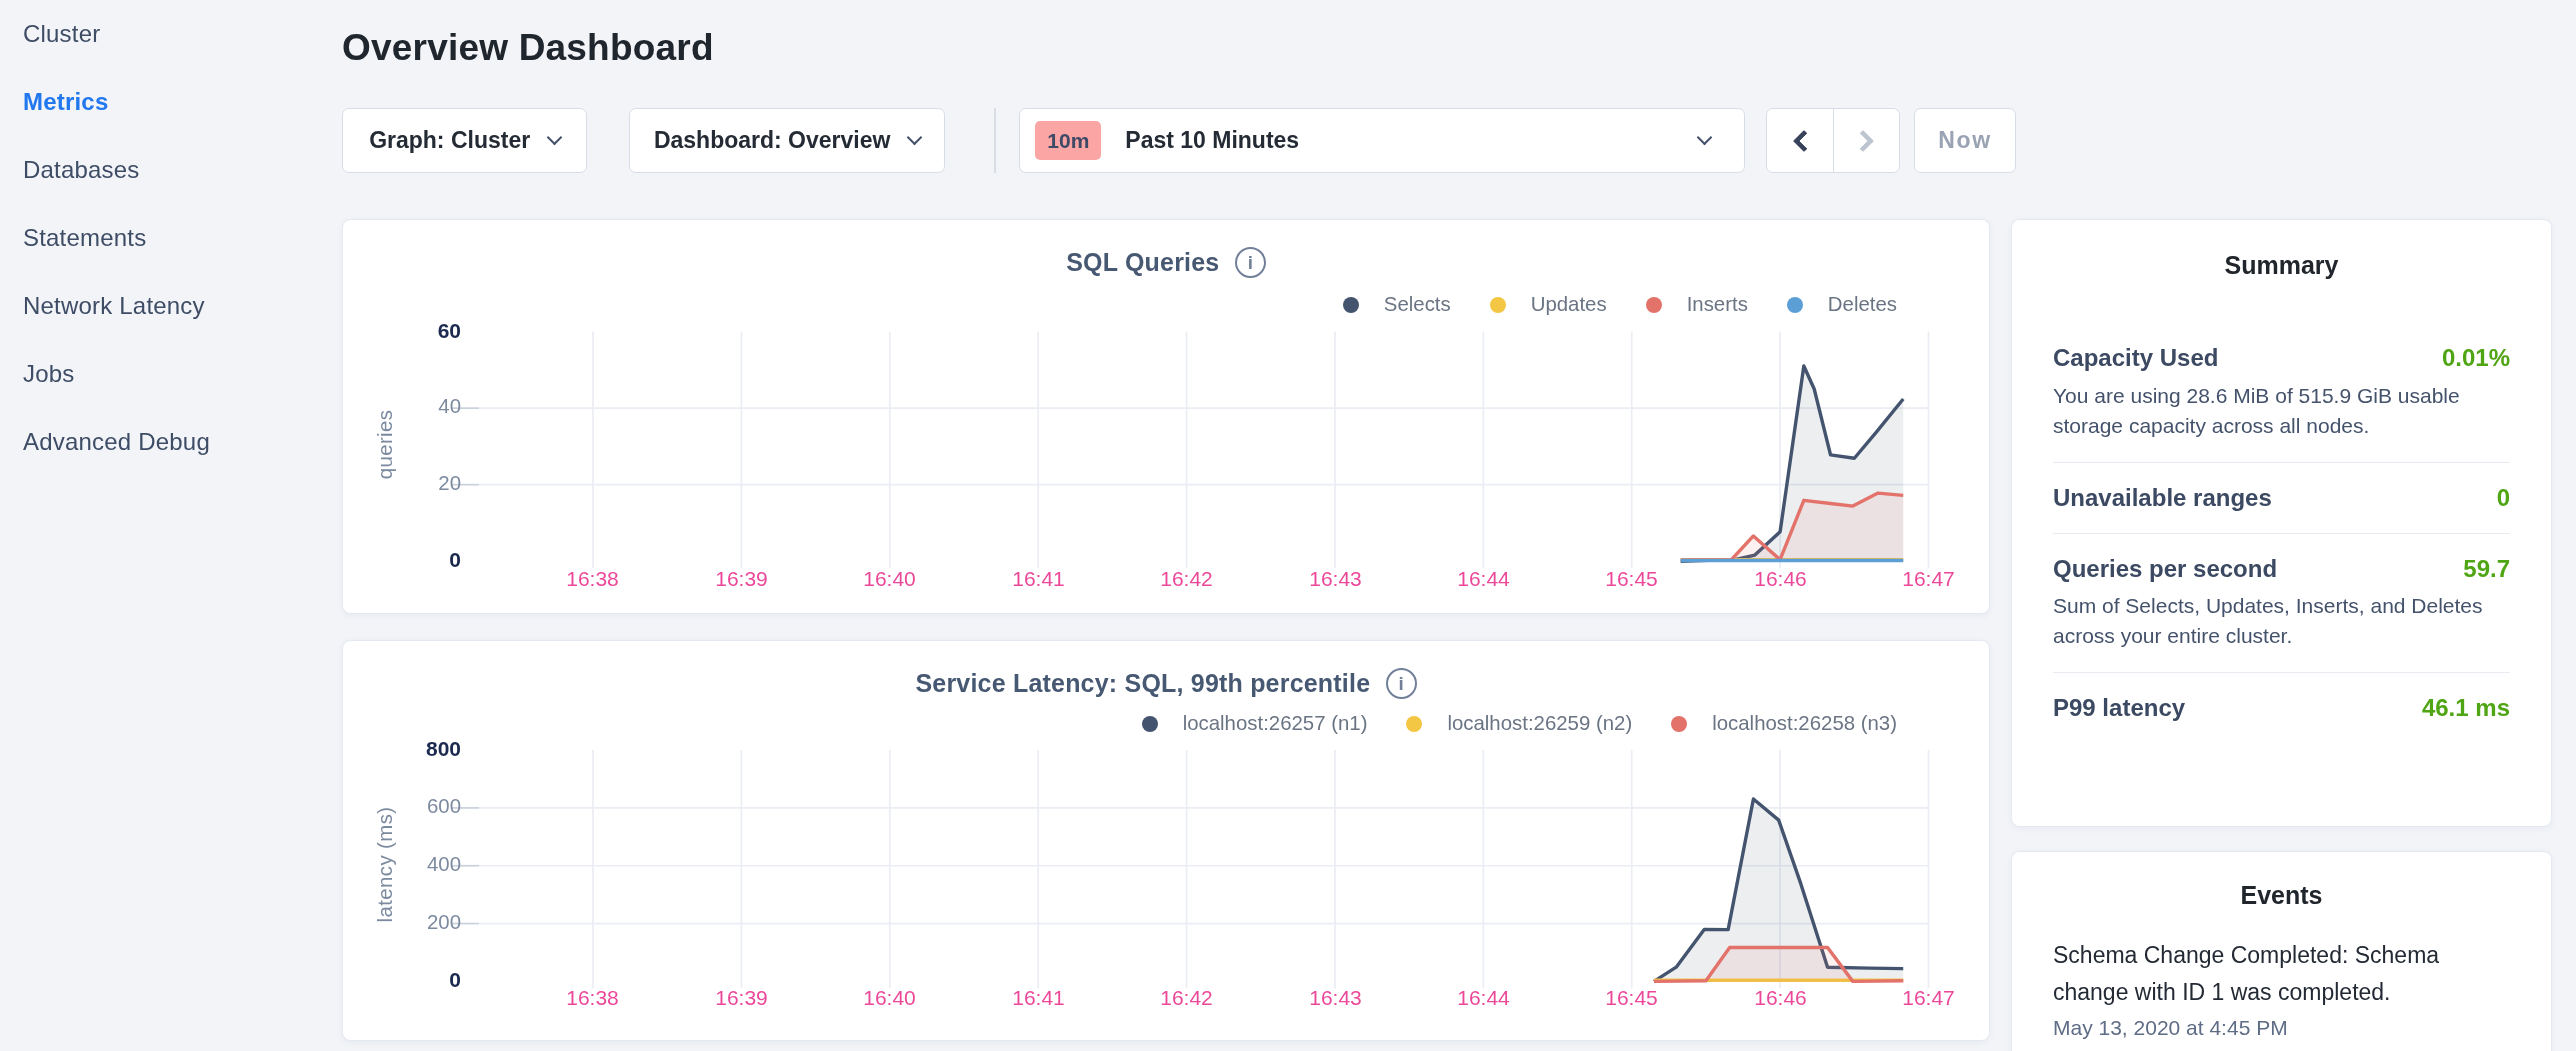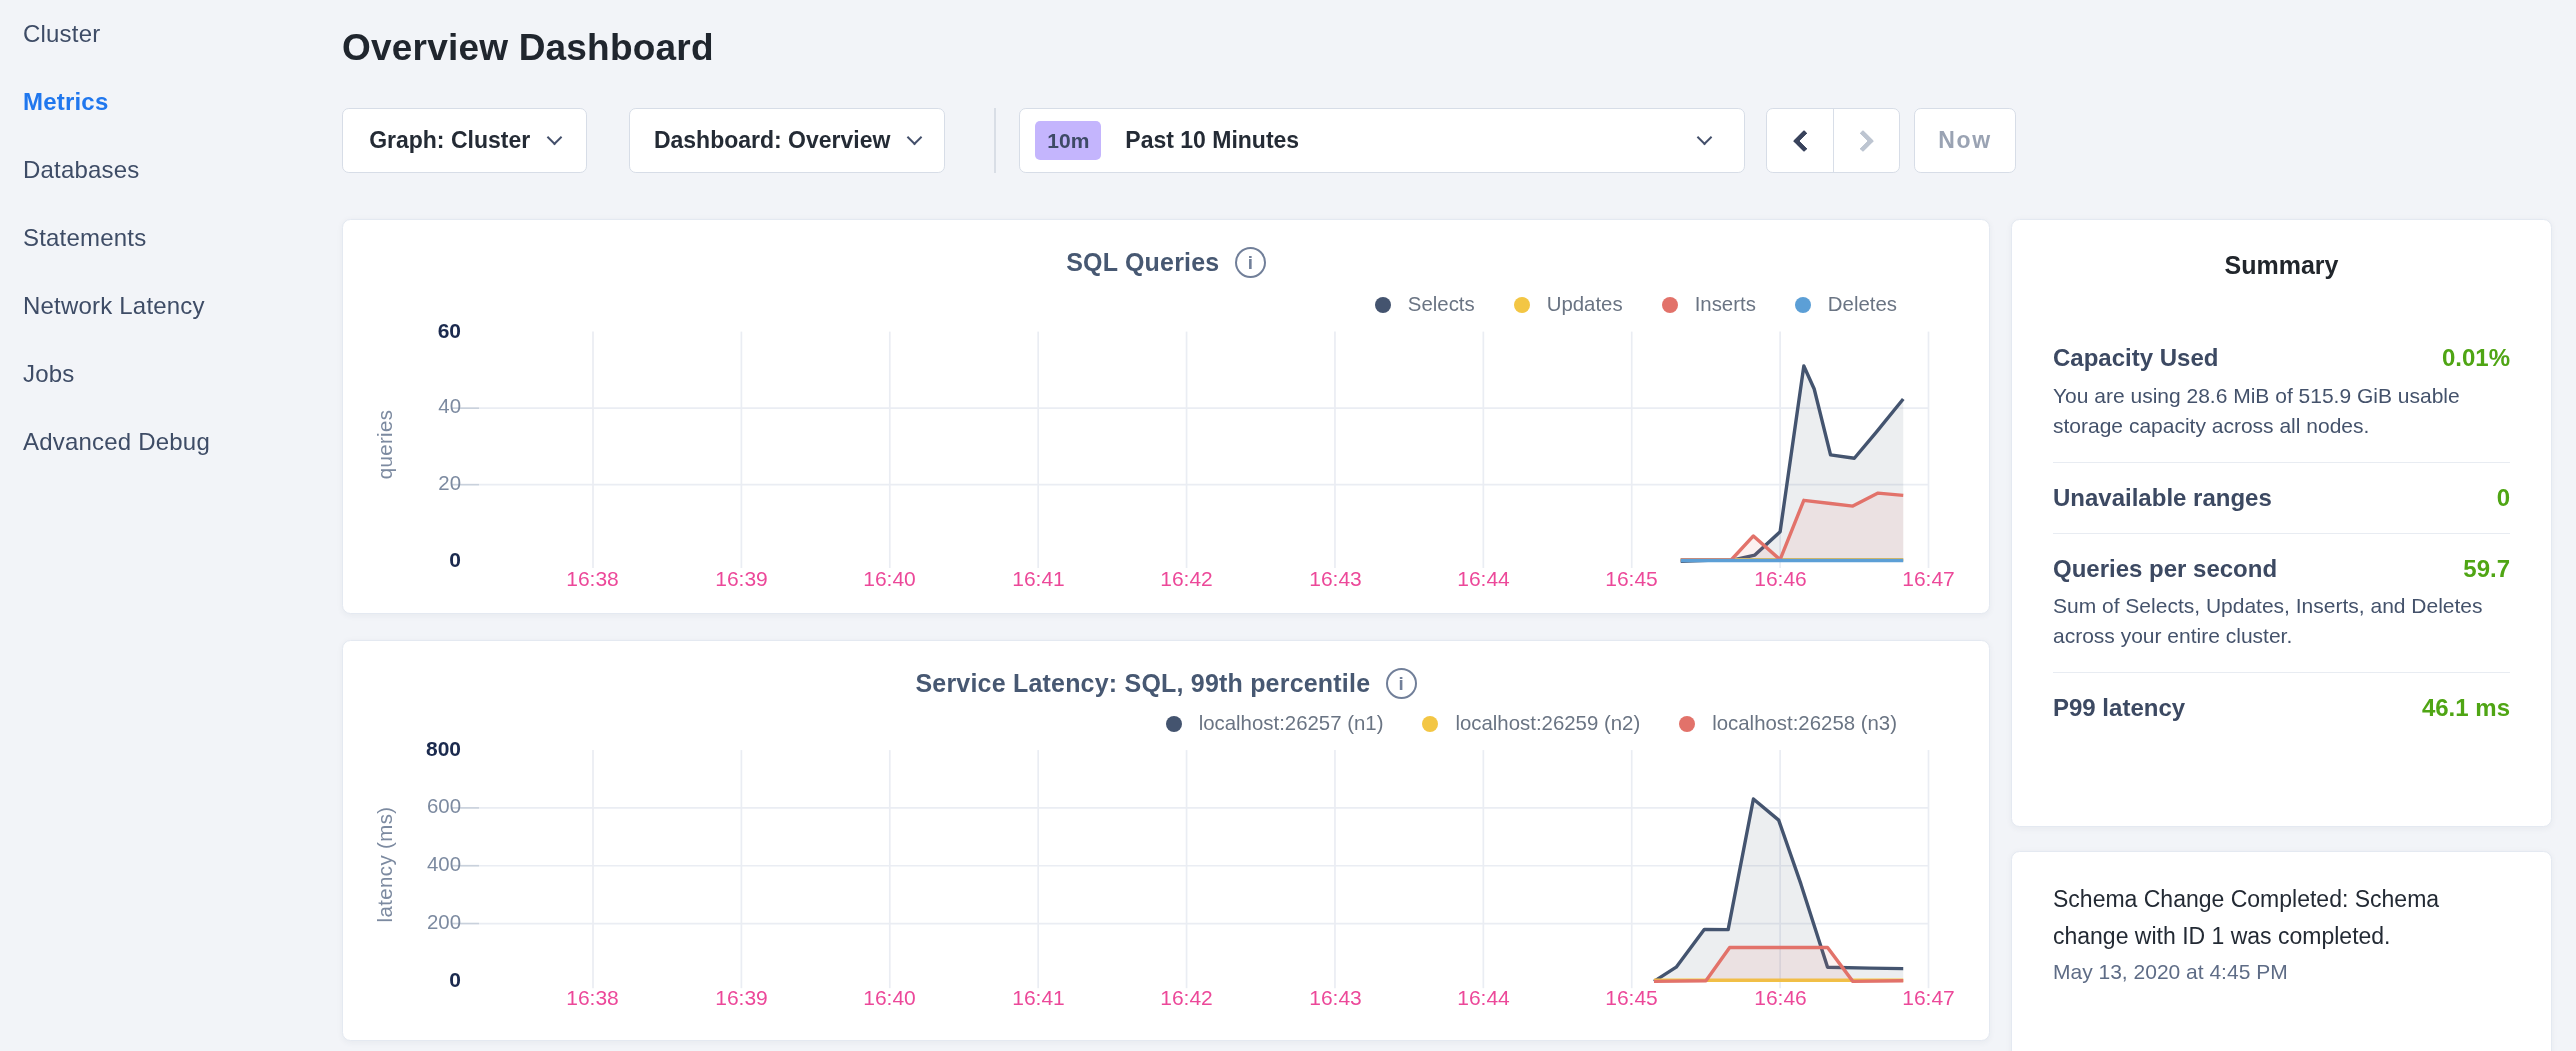--- a/index.html
+++ b/index.html
@@ -33,21 +33,21 @@
     position:absolute; top:108px; height:65px; background:#fff;
     border:1.7px solid #D7DDE7; border-radius:6.8px;
     display:flex; align-items:center; justify-content:center;
     font-size:23px; font-weight:bold; color:#242B35; cursor:pointer;
   }
   #dd-graph { left:342px; width:245px; gap:18.7px; }
   #dd-dashboard { left:629px; width:316px; gap:18.7px; }
   #ctrl-divider { position:absolute; left:994px; top:108px; width:1.7px; height:65px; background:#D9DEE6; }
   #time-select { left:1019px; width:726px; justify-content:flex-start; padding:0 34px 0 15.3px; }
   .time-badge {
-    background:#c4b5fd; border-radius:5.1px; padding:7.7px 12px;
+    background:#fca5a5; border-radius:5.1px; padding:7.7px 12px;
     font-size:21px; font-weight:bold; color:#3E4A66; margin-right:24px;
   }
   #time-select .chev { position:absolute; right:34px; }
   #nav-group { left:1766px; width:134px; padding:0; }
   .nav-half { width:65px; height:100%; display:flex; align-items:center; justify-content:center; cursor:pointer; }
   .nav-half + .nav-half { border-left:1.7px solid #D8DEE8; }
   #now-btn { left:1914px; width:102px; color:#9AA3B3; letter-spacing:1.7px; }
   .chev {
     display:inline-block; width:11px; height:11px;
     border-right:2.6px solid #44506B; border-bottom:2.6px solid #44506B;
@@ -72,21 +72,21 @@
   }
   .chart-title { font-size:25px; font-weight:bold; color:#475872; letter-spacing:0.2px; }
   .info-icon {
     width:31px; height:31px; border:2.6px solid #717F99; border-radius:50%;
     display:flex; align-items:center; justify-content:center;
     font-size:18.7px; font-weight:bold; color:#717F99; cursor:pointer; font-style:normal;
   }
   .legend { position:absolute; right:92px; display:flex; align-items:center; gap:39px; }
   #chart-card-0 .legend { top:73px; }
   #chart-card-1 .legend { top:71px; }
-  .legend-item { display:flex; align-items:center; gap:17px; cursor:pointer; }
+  .legend-item { display:flex; align-items:center; gap:25px; cursor:pointer; }
   .legend-dot { width:16px; height:16px; border-radius:50%; }
   .legend-label { font-size:20.4px; color:#6A7483; }
   .ytick { position:absolute; width:94px; text-align:right; font-size:20.4px; color:#7C8AA0; }
   .ytick-strong { color:#1B2A4E; font-weight:bold; font-size:21px; }
   .xtick { position:absolute; width:119px; text-align:center; font-size:21px; color:#ec4899; }
   .axis-label {
     position:absolute; width:221px; text-align:center;
     font-size:20.4px; color:#7C8AA0; transform:rotate(-90deg); letter-spacing:0.4px;
   }
   .chart-svg { position:absolute; left:0; top:0; }
@@ -295,18 +295,19 @@
   </div>
   <div class="s-row">
     <div class="s-head">
       <span class="s-label">P99 latency</span>
       <span class="s-value">46.1 ms</span>
     </div>
   </div>
 </aside>
 
 <aside id="events-card" class="card">
+  <div class="panel-title">Events</div>
   <div class="event-item">
     <div class="event-text">Schema Change Completed: Schema change with ID 1 was completed.</div>
     <div class="event-time">May 13, 2020 at 4:45 PM</div>
   </div>
 </aside>
 
 
 </body></html>

